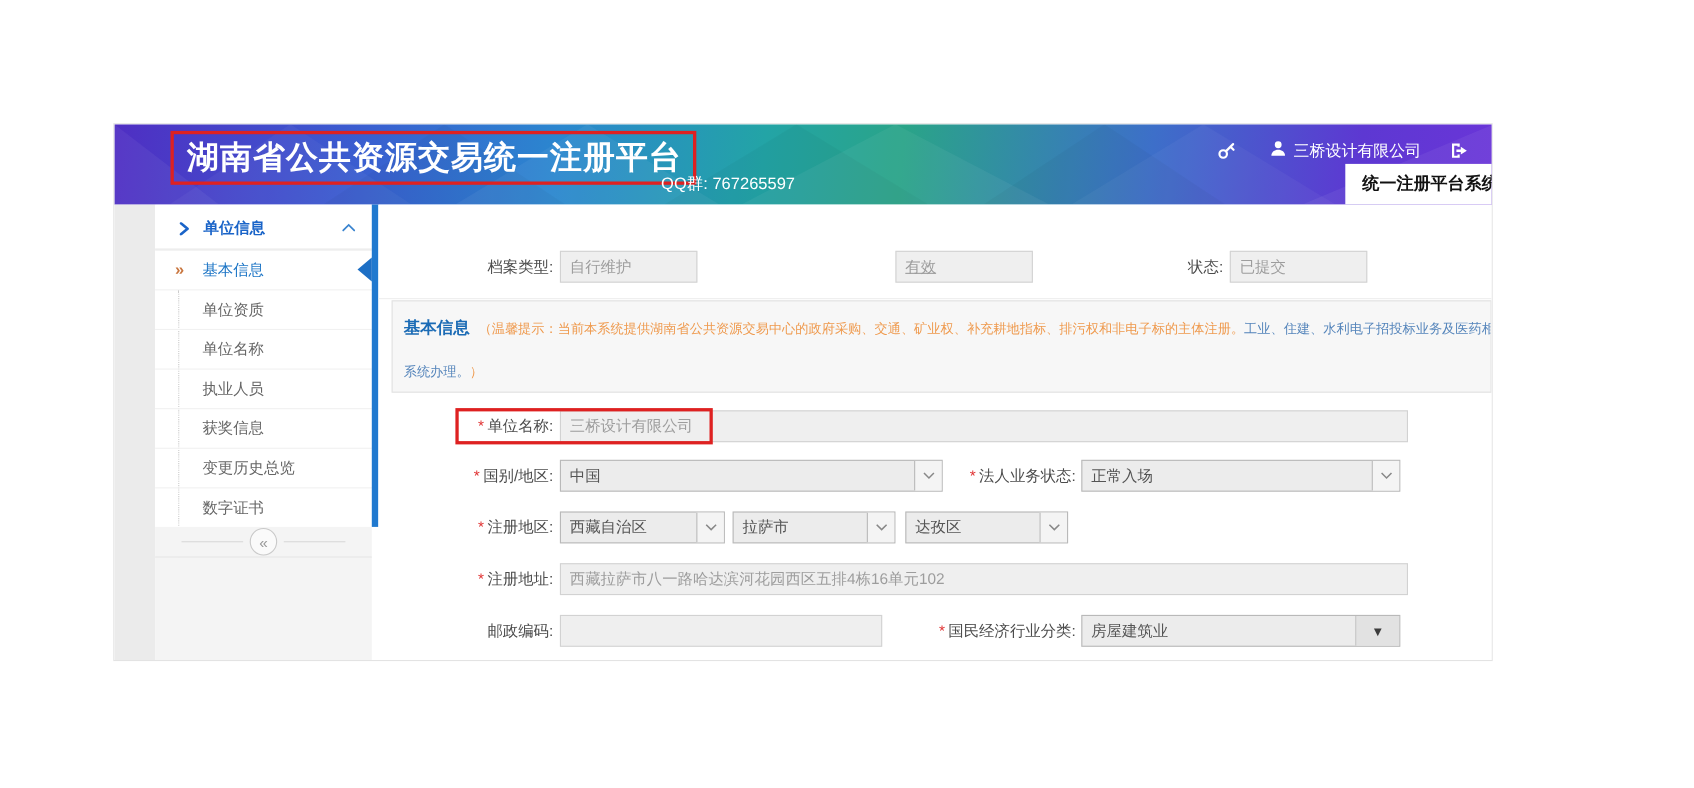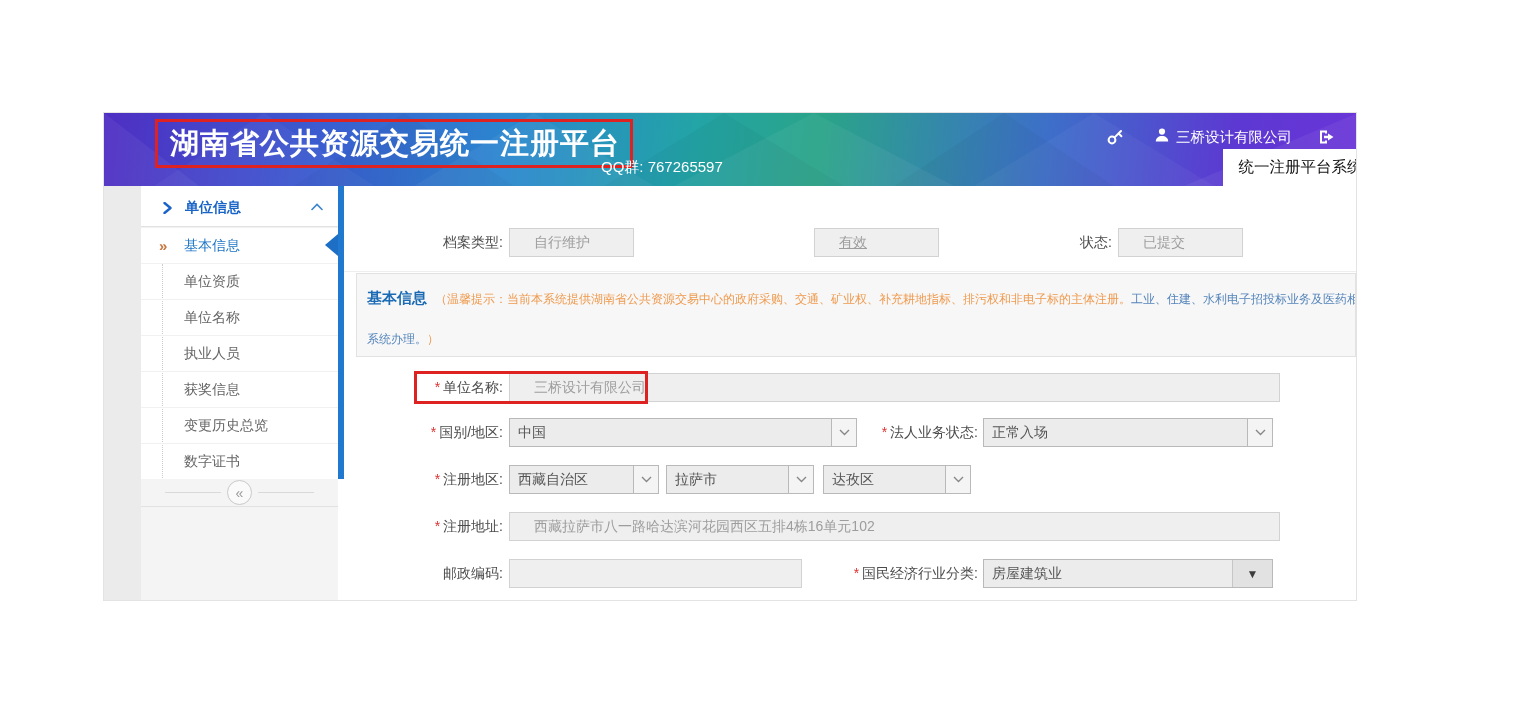--- a/index.html
+++ b/index.html
@@ -18,21 +18,21 @@
   .app-title { color:#fff; font-size:29px; font-weight:bold; letter-spacing:1px;
     padding-left:12px; white-space:nowrap; }
   .qq { position:absolute; left:497px; top:45px; color:#fff; font-size:15px; white-space:nowrap; }
   .hdr-right { position:absolute; left:1002px; top:13px; height:22px; display:flex;
     align-items:center; color:#fff; }
   .hicon { display:inline-flex; align-items:center; cursor:pointer; }
   .user-wrap { display:inline-flex; align-items:center; margin-left:30px; cursor:pointer; }
   .company { font-size:14.5px; margin-left:6px; white-space:nowrap; }
   .logout { margin-left:26px; }
   .systab { position:absolute; right:0; bottom:0; width:135px; height:37px; background:#fff;
-    display:flex; align-items:center; justify-content:center; font-size:15.5px; font-weight:normal;
+    display:flex; align-items:center; justify-content:center; font-size:15.5px; font-weight:bold;
     color:#111; cursor:pointer; white-space:nowrap;padding-left:20px; }
 
   
   .gutter { position:absolute; left:0; top:73px; width:37px; bottom:0; background:#ebebeb; }
   .sidebar { position:absolute; left:37px; top:73px; width:197px; bottom:0; background:#fff; }
   .menu-group { position:relative; margin-top:4px; height:37px; display:flex; align-items:center;
     border-bottom:1px solid #e3e3e3; color:#1a64c8; font-size:14px; font-weight:bold; cursor:pointer; }
   .gchev { margin:0 13px 0 22px; display:inline-flex; }
   .upchev { position:absolute; right:15px; top:13px; display:inline-flex; }
   .menu-item { position:relative; height:36px; line-height:35px; padding-left:43px;
@@ -52,21 +52,21 @@
     margin:0 6px; cursor:pointer; }
   .sidebar-bottom { position:absolute; left:0; top:321px; width:197px; bottom:0; background:#f4f4f4; }
   .bluebar { position:absolute; left:234px; top:73px; width:6px; height:293px; background:#2079cf; }
 
   
   .content { position:absolute; left:240px; top:73px; right:0; bottom:0; background:#fff; }
   .flabel { position:absolute; height:29px; line-height:29px; text-align:right; font-size:14px;
     color:#4c4c4c; white-space:nowrap; }
   .star { color:#e03131; margin-right:3px; font-size:14px; }
   .ro-input { position:absolute; height:29px; line-height:27px; border:1px solid #d2d2d2;
-    background:#efefef; color:#9d9d9d; font-size:14px; padding-left:24px; overflow:hidden;
+    background:#efefef; color:#9d9d9d; font-size:14px; padding-left:8px; overflow:hidden;
     white-space:nowrap; }
   .sel { position:absolute; height:29px; border:1px solid #b9b9b9; background:#ececec;
     display:flex; align-items:stretch; }
   .sel .val { flex:1; line-height:27px; padding-left:8px; font-size:14px; color:#555;
     white-space:nowrap; overflow:hidden; }
   .sel .btn { width:25px; border-left:1px solid #b9b9b9; background:#f4f4f4; display:flex;
     align-items:center; justify-content:center; cursor:pointer; }
   .sel .btn-dark { width:40px; border-left:1px solid #c6c6c6; background:#e2e2e2;
     color:#3c3c3c; font-size:12px; display:flex; align-items:center; justify-content:center;
     cursor:pointer; }

